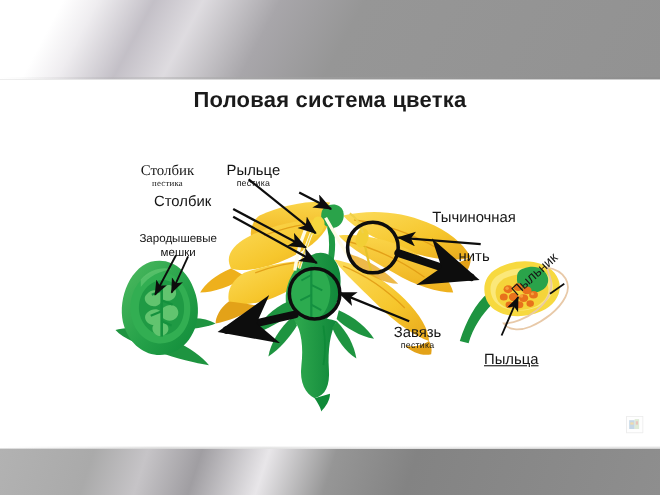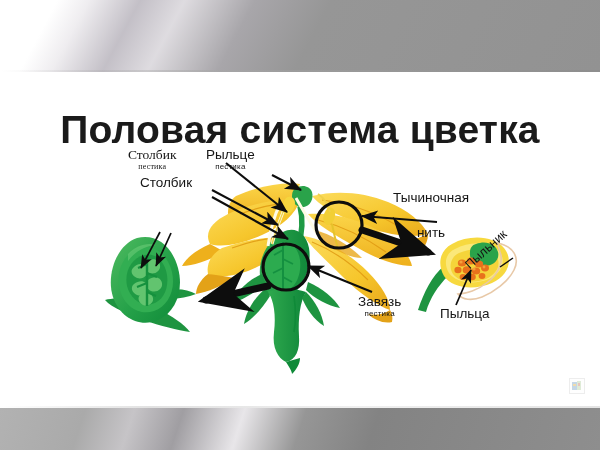--- a/index.html
+++ b/index.html
@@ -36,23 +36,22 @@
       #909090;
   }
   #band-bottom-edge{
     position:absolute;left:0;bottom:42px;width:600px;height:2px;
     background:linear-gradient(90deg,rgba(255,255,255,0) 0%,rgba(205,205,205,.6) 25%,rgba(235,235,235,.8) 60%,rgba(200,200,200,.5) 100%);
   }
 
   
   #title{
     position:absolute;left:0;top:80px;width:600px;text-align:center;
-    font-size:39px;font-weight:bold;color:#1a1a1a;letter-spacing:.2px;
+    font-size:20px;font-weight:bold;color:#1a1a1a;letter-spacing:.2px;
     font-family:"Liberation Sans", sans-serif;
-    margin-top:28px;
   }
 
   
   .label{
     position:absolute;color:#151515;white-space:nowrap;
     font-family:"Liberation Sans", sans-serif;
     line-height:1.05;
   }
   .label .main{font-size:13.5px;display:block;}
   .label .sub{font-size:8px;display:block;text-align:center;margin-top:1px;letter-spacing:.2px;}
@@ -62,21 +61,21 @@
   #lbl-rylce{left:206px;top:148px;}
   #lbl-tychinka{left:140px;top:176px;}
   #lbl-tychinochnaya{left:383px;top:191px;text-align:center;width:96px;}
   #lbl-tychinochnaya .main{display:block;text-align:center;}
   #lbl-tychinochnaya .main2{font-size:13.5px;display:block;margin-top:21px;}
   #lbl-zarod{left:118px;top:212px;text-align:center;width:88px;}
   #lbl-zarod .main{font-size:10.5px;display:block;}
   #lbl-zarod .main2{font-size:10.5px;display:block;margin-top:2px;}
   #lbl-zavyaz{left:358px;top:295px;}
   #lbl-zavyaz .sub{text-align:center;}
-  #lbl-pylca{left:440px;top:307px;}
+  #lbl-pylca{left:440px;top:320px;text-decoration:underline;}
   #lbl-pylnik{left:463px;top:262px;transform:rotate(-42deg);transform-origin:left top;}
   #lbl-pylnik .main{font-size:12.5px;}
 
   
   #art{position:absolute;left:0;top:0;width:600px;height:450px;}
 
   
   #watermark{
     position:absolute;left:569px;top:378px;width:16px;height:16px;opacity:.45;
   }
@@ -310,20 +309,24 @@
 
   <div class="label" id="lbl-tychinka">
     <span class="main">Столбик</span>
   </div>
 
   <div class="label" id="lbl-tychinochnaya">
     <span class="main">Тычиночная</span>
     <span class="main2">нить</span>
   </div>
 
+  <div class="label" id="lbl-zarod">
+    <span class="main">Зародышевые</span>
+    <span class="main2">мешки</span>
+  </div>
 
   <div class="label" id="lbl-zavyaz">
     <span class="main">Завязь</span>
     <span class="sub">пестика</span>
   </div>
 
   <div class="label" id="lbl-pylca">
     <span class="main">Пыльца</span>
   </div>
 

